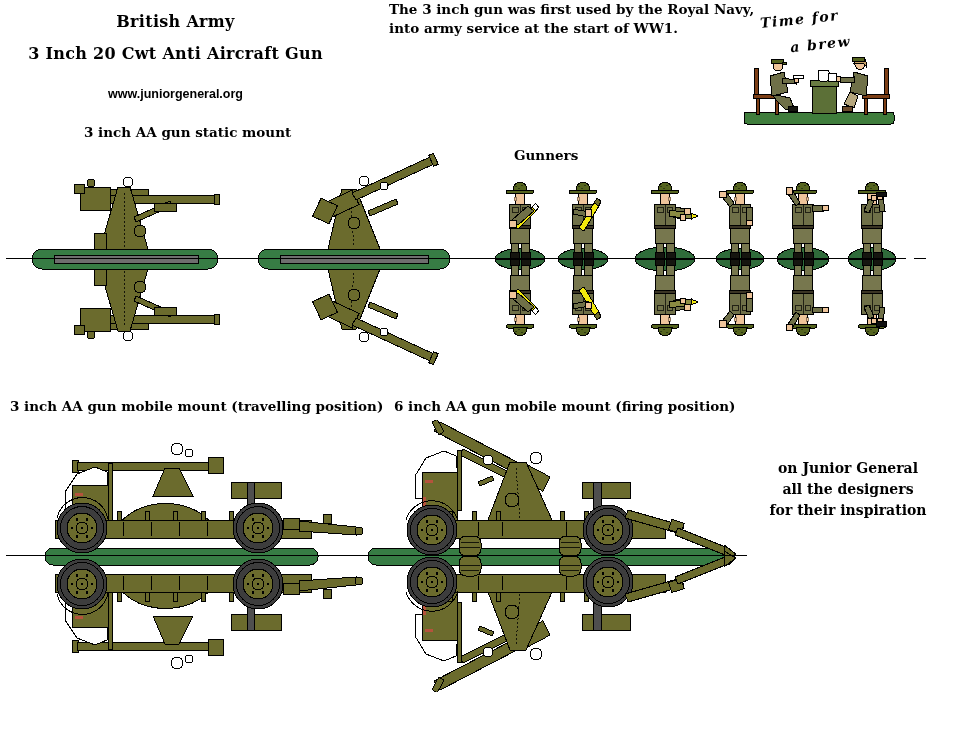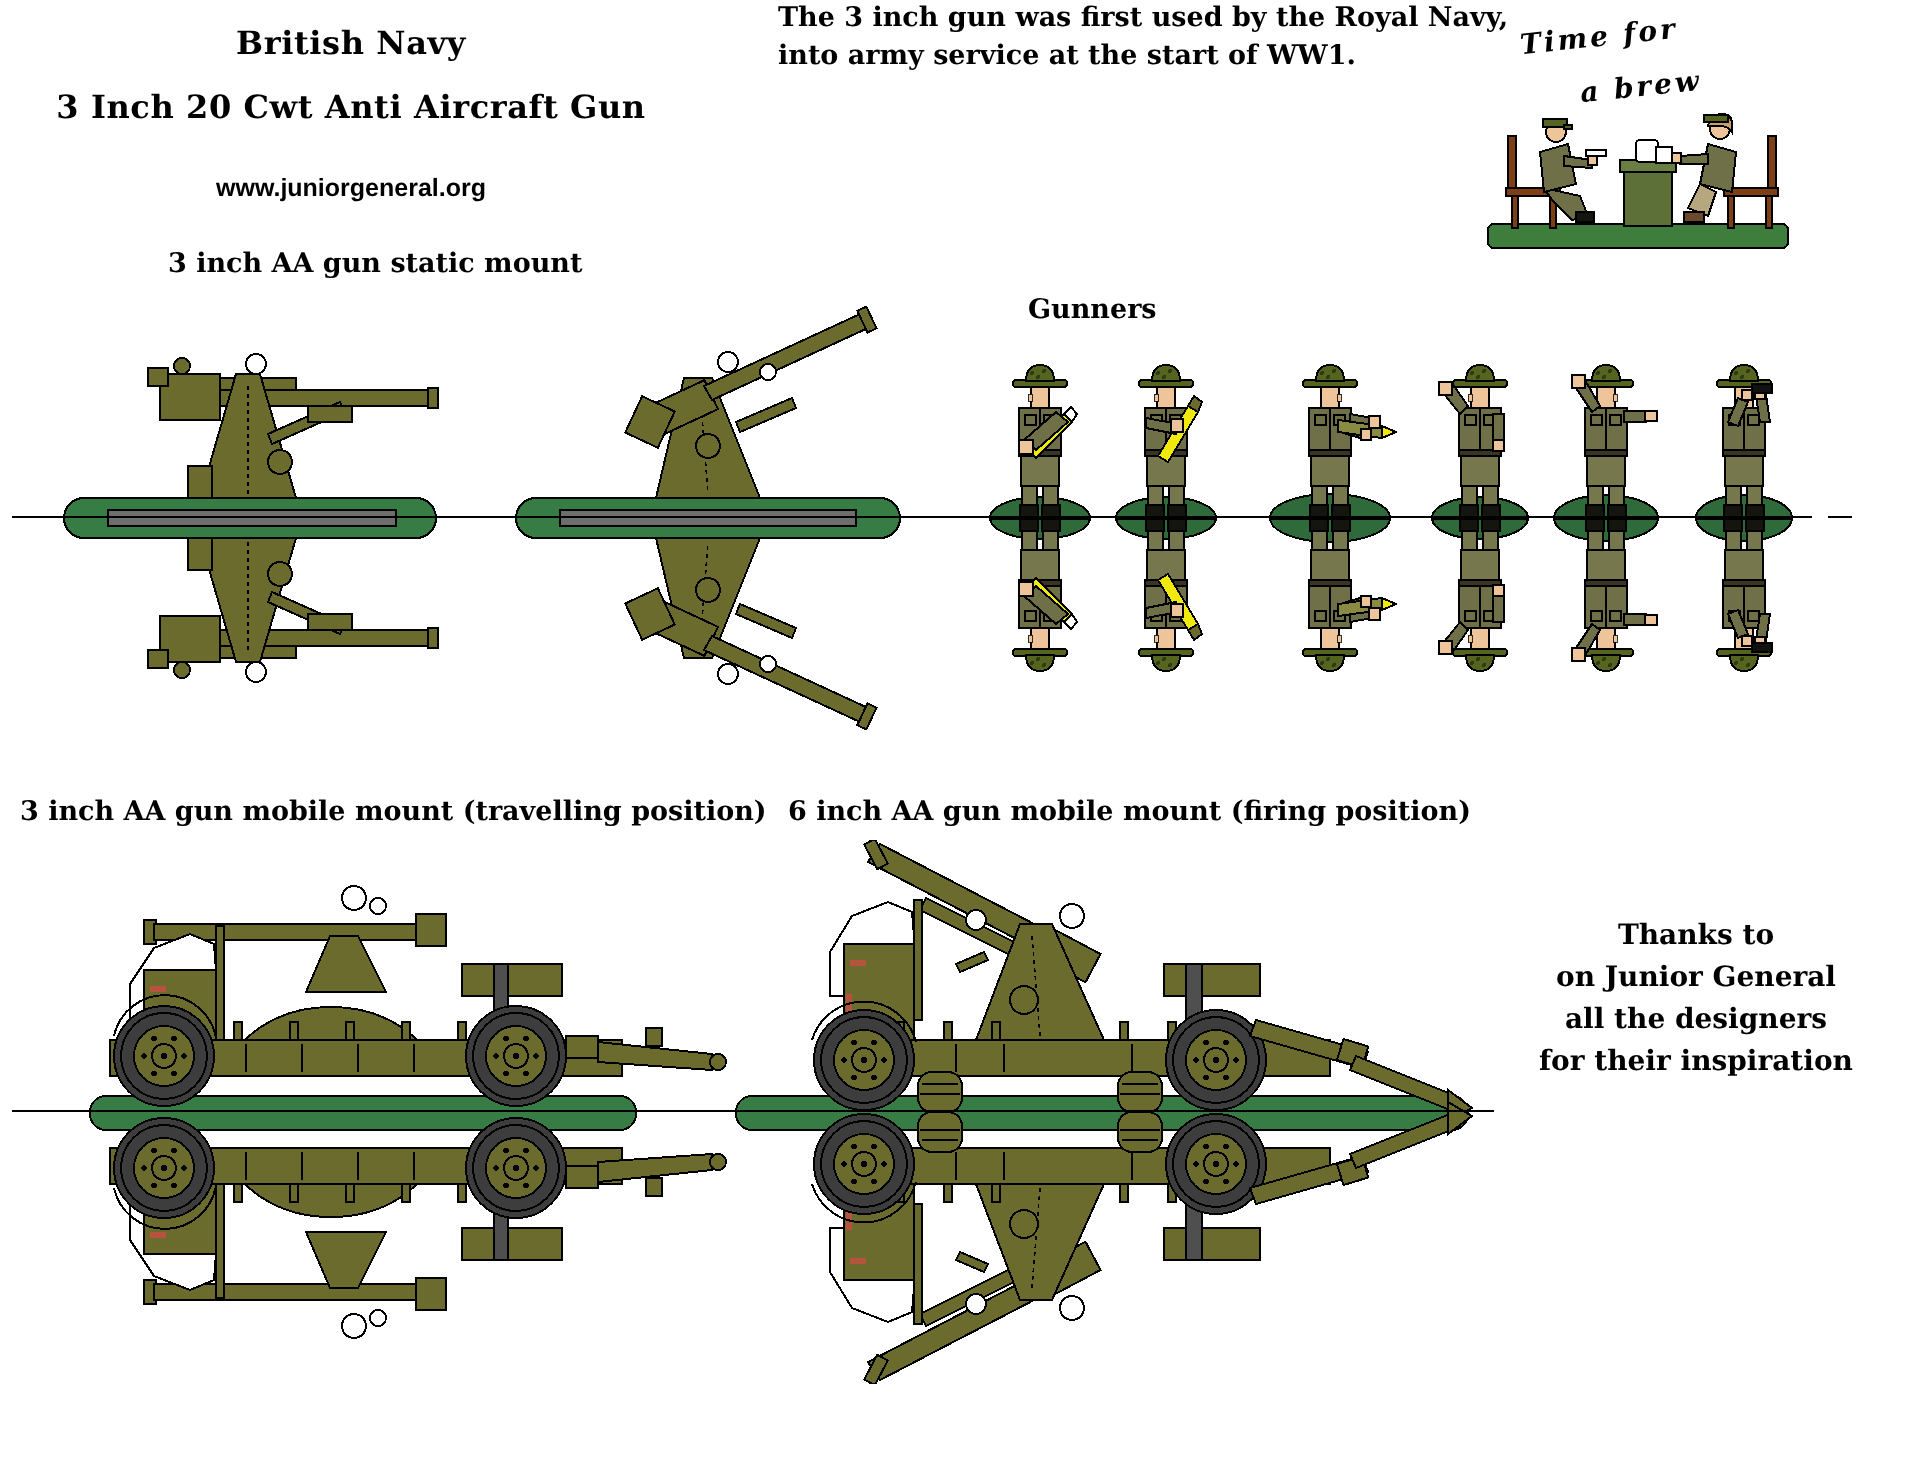--- a/index.html
+++ b/index.html
@@ -121,21 +121,21 @@
           <use href="#gbody"></use>
           <use href="#pose5"></use>
         </g>
       <g id="g6">
           <use href="#gbody"></use>
           <use href="#pose6"></use>
         </g>
     </defs>
   </svg>
 
-  <div class="abs ctr t-main" style="left:18px;top:12px;width:315px">British Navy</div>
+  <div class="abs ctr t-main" style="left:18px;top:12px;width:315px">British Army</div>
   <div class="abs ctr t-sub" style="left:18px;top:44px;width:315px">3 Inch 20 Cwt Anti Aircraft Gun</div>
   <div class="abs ctr t-web" style="left:18px;top:87px;width:315px">www.juniorgeneral.org</div>
 
   <div class="abs t-desc" style="left:389px;top:0">
     <div>The 3 inch gun was first used by the Royal Navy,</div>
     <div>into army service at the start of WW1.</div>
   </div>
 
   <div class="abs t-brew" style="left:760px;top:11px;transform:rotate(-6deg)">Time for</div>
   <div class="abs t-brew" style="left:790px;top:36px;transform:rotate(-6deg)">a brew</div>
@@ -384,19 +384,18 @@
         <polygon points="268,90 324,106 321,114 265,98" fill="#6b6b2d" stroke="#000"></polygon>
         <rect x="310" y="101" width="13" height="11" transform="rotate(17 316 106)" fill="#6b6b2d" stroke="#000"></rect>
         <polygon points="318,108 368,128 365,135 315,115" fill="#6b6b2d" stroke="#000"></polygon>
         <polygon points="364,125 376,134 364,141" fill="#6b6b2d" stroke="#000"></polygon>
       </g>
     </g>
     <use href="#fmv" transform="translate(0,272) scale(1,-1)"></use>
   </svg>
 
   <div class="abs ctr t-thanks" style="left:737px;top:458px;width:222px">
-    <div>Thanks to</div>
     <div>on Junior General</div>
     <div>all the designers</div>
     <div>for their inspiration</div>
   </div>
 
 </div>
 
 </body></html>

